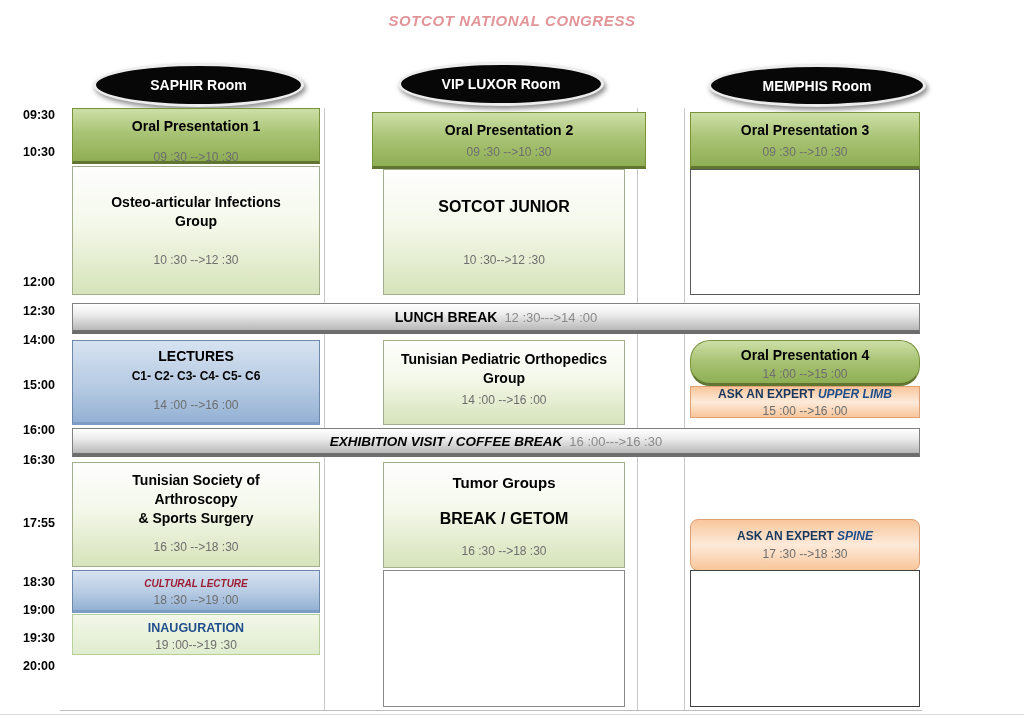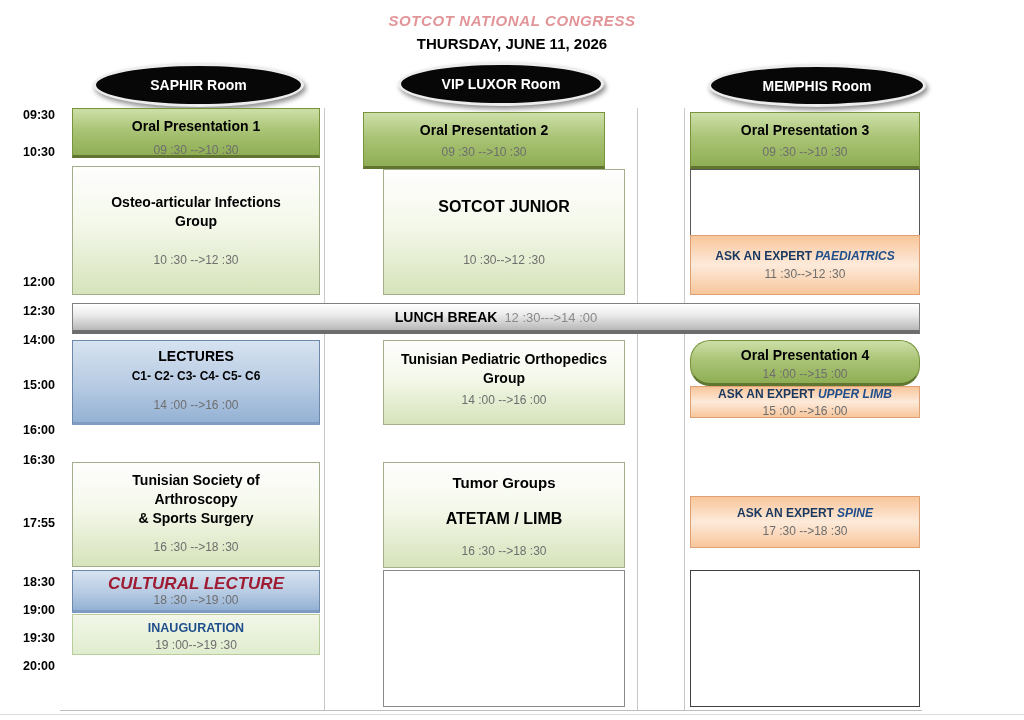--- a/index.html
+++ b/index.html
@@ -46,31 +46,30 @@
   .bar-label{font-weight:bold;font-size:14px;color:#000;}
   .bar-label.it{font-style:italic;font-size:13.5px;}
   .bar-time{font-size:13px;color:#8a8a8a;}
 
   .b-title{font-weight:bold;font-size:14px;color:#000;line-height:19px;}
   .b-title-lg{font-weight:bold;font-size:16px;color:#000;line-height:20px;}
   .b-sub{font-weight:bold;font-size:12px;color:#000;line-height:16px;}
   .b-time{font-size:12px;color:var(--time-gray,#6e6e6e);line-height:15px;}
   .navy-line{font-weight:bold;font-size:12px;color:var(--navy,#17375e);line-height:16px;}
   .navy-line .spec{font-style:italic;color:var(--spec-blue,#1f4e8c);margin-left:3px;}
-  .crimson-title{font-weight:bold;font-style:italic;font-size:17px;color:var(--crimson,#9e1b32);line-height:17px;}
+  .crimson-title{font-weight:bold;font-style:italic;font-size:10px;color:var(--crimson,#9e1b32);line-height:17px;}
   .blue-title{font-weight:bold;font-size:12.5px;color:var(--spec-blue,#1f4e8c);line-height:17px;}
   .cocktail-time{font-weight:bold;font-style:italic;font-size:12px;color:#1a1a1a;line-height:16px;}
 </style>
 </head>
 <body>
 
 <div class="canvas">
 
   <div class="page-title">SOTCOT NATIONAL CONGRESS</div>
-  <div class="page-date">THURSDAY, JUNE 11, 2026</div>
 
   <div class="vline" style="left:324px;"></div>
   <div class="vline" style="left:637px;"></div>
   <div class="vline" style="left:684px;"></div>
   <div class="hline" style="top:710px;left:60px;width:862px;"></div>
   <div class="hline" style="top:714px;left:0;width:1024px;background:#dcdcdc;"></div>
 
   <div class="oval" style="left:93px;top:63px;width:205px;height:38px;">
     <span>SAPHIR Room</span>
   </div>
@@ -88,21 +87,21 @@
   <div class="time-label" style="top:333px;">14:00</div>
   <div class="time-label" style="top:378px;">15:00</div>
   <div class="time-label" style="top:423px;">16:00</div>
   <div class="time-label" style="top:453px;">16:30</div>
   <div class="time-label" style="top:516px;">17:55</div>
   <div class="time-label" style="top:575px;">18:30</div>
   <div class="time-label" style="top:603px;">19:00</div>
   <div class="time-label" style="top:631px;">19:30</div>
   <div class="time-label" style="top:659px;">20:00</div>
 
-  <div class="block green-head" style="left:72px;top:108px;width:248px;height:50px;padding-top:8px;gap:7px;">
+  <div class="block green-head" style="left:72px;top:108px;width:248px;height:56px;padding-top:8px;gap:14px;">
     <div class="b-title">Oral Presentation 1</div>
     <div class="b-time">09 :30 --&gt;10 :30</div>
   </div>
 
   <div class="block pale-green" style="left:72px;top:166px;width:248px;height:129px;justify-content:center;">
     <div class="b-title">Osteo-articular Infections</div>
     <div class="b-title">Group</div>
     <div class="b-time" style="margin-top:22px;">10 :30 --&gt;12 :30</div>
   </div>
 
@@ -127,73 +126,71 @@
   <div class="block lgreen-block" style="left:72px;top:614px;width:248px;height:41px;padding-top:5px;gap:1px;">
     <div class="blue-title">INAUGURATION</div>
     <div class="b-time">19 :00--&gt;19 :30</div>
   </div>
 
 
   <div class="bar" style="top:303px;height:31px;text-align:center;">
     <span class="bar-label">LUNCH BREAK</span>
     <span class="bar-time">12 :30---&gt;14 :00</span>
   </div>
+  <div class="bar" style="top:428px;height:29px;">
+    <span class="bar-label it">EXHIBITION VISIT / COFFEE BREAK</span>
+    <span class="bar-time">16 :00---&gt;16 :30</span>
+  </div>
 
-  <div class="block green-head" style="left:363px;top:112px;width:242px;height:57px;padding-top:8px;gap:5px;">
+  <div class="block green-head" style="left:372px;top:112px;width:274px;height:57px;padding-top:8px;gap:5px;">
     <div class="b-title">Oral Presentation 2</div>
     <div class="b-time">09 :30 --&gt;10 :30</div>
   </div>
 
   <div class="block pale-green" style="left:383px;top:169px;width:242px;height:126px;justify-content:center;">
     <div class="b-title-lg">SOTCOT JUNIOR</div>
     <div class="b-time" style="margin-top:36px;">10 :30--&gt;12 :30</div>
   </div>
 
   <div class="block pale-green" style="left:383px;top:340px;width:242px;height:85px;padding-top:9px;">
     <div class="b-title">Tunisian Pediatric Orthopedics</div>
     <div class="b-title">Group</div>
     <div class="b-time" style="margin-top:5px;">14 :00 --&gt;16 :00</div>
   </div>
 
   <div class="block pale-green" style="left:383px;top:462px;width:242px;height:106px;padding-top:10px;">
     <div class="b-title" style="font-size:15px;">Tumor Groups</div>
-    <div class="b-title-lg" style="margin-top:17px;">ATETAM / LIMB</div>
+    <div class="b-title-lg" style="margin-top:17px;">BREAK / GETOM</div>
     <div class="b-time" style="margin-top:15px;">16 :30 --&gt;18 :30</div>
   </div>
 
   <div class="empty-box" style="left:383px;top:570px;width:242px;height:137px;border:1px solid #8a8a8a;"></div>
 
   <div class="block green-head" style="left:690px;top:112px;width:230px;height:57px;padding-top:8px;gap:5px;">
     <div class="b-title">Oral Presentation 3</div>
     <div class="b-time">09 :30 --&gt;10 :30</div>
   </div>
 
   <div class="empty-box" style="left:690px;top:169px;width:230px;height:126px;border:1px solid #595959;"></div>
 
-  <div class="block orange-block" style="left:690px;top:235px;width:230px;height:60px;justify-content:center;gap:3px;">
-    <div class="navy-line">
-      <span>ASK AN EXPERT</span><span class="spec">PAEDIATRICS</span>
-    </div>
-    <div class="b-time">11 :30--&gt;12 :30</div>
-  </div>
 
   <div class="block green-head" style="left:690px;top:340px;width:230px;height:46px;padding-top:5px;gap:2px;border-radius:20px;">
     <div class="b-title">Oral Presentation 4</div>
     <div class="b-time">14 :00 --&gt;15 :00</div>
   </div>
 
   <div class="block orange-block" style="left:690px;top:386px;width:230px;height:32px;justify-content:center;gap:2px;">
     <div class="navy-line">
       <span>ASK AN EXPERT</span><span class="spec">UPPER LIMB</span>
     </div>
     <div class="b-time">15 :00 --&gt;16 :00</div>
   </div>
 
 
-  <div class="block orange-block" style="left:690px;top:496px;width:230px;height:52px;justify-content:center;gap:3px;">
+  <div class="block orange-block" style="left:690px;top:519px;width:230px;height:52px;justify-content:center;gap:3px;border-radius:8px;">
     <div class="navy-line">
       <span>ASK AN EXPERT</span><span class="spec">SPINE</span>
     </div>
     <div class="b-time">17 :30 --&gt;18 :30</div>
   </div>
 
   <div class="empty-box" style="left:690px;top:570px;width:230px;height:137px;border:1px solid #404040;"></div>
 
 </div>
 

